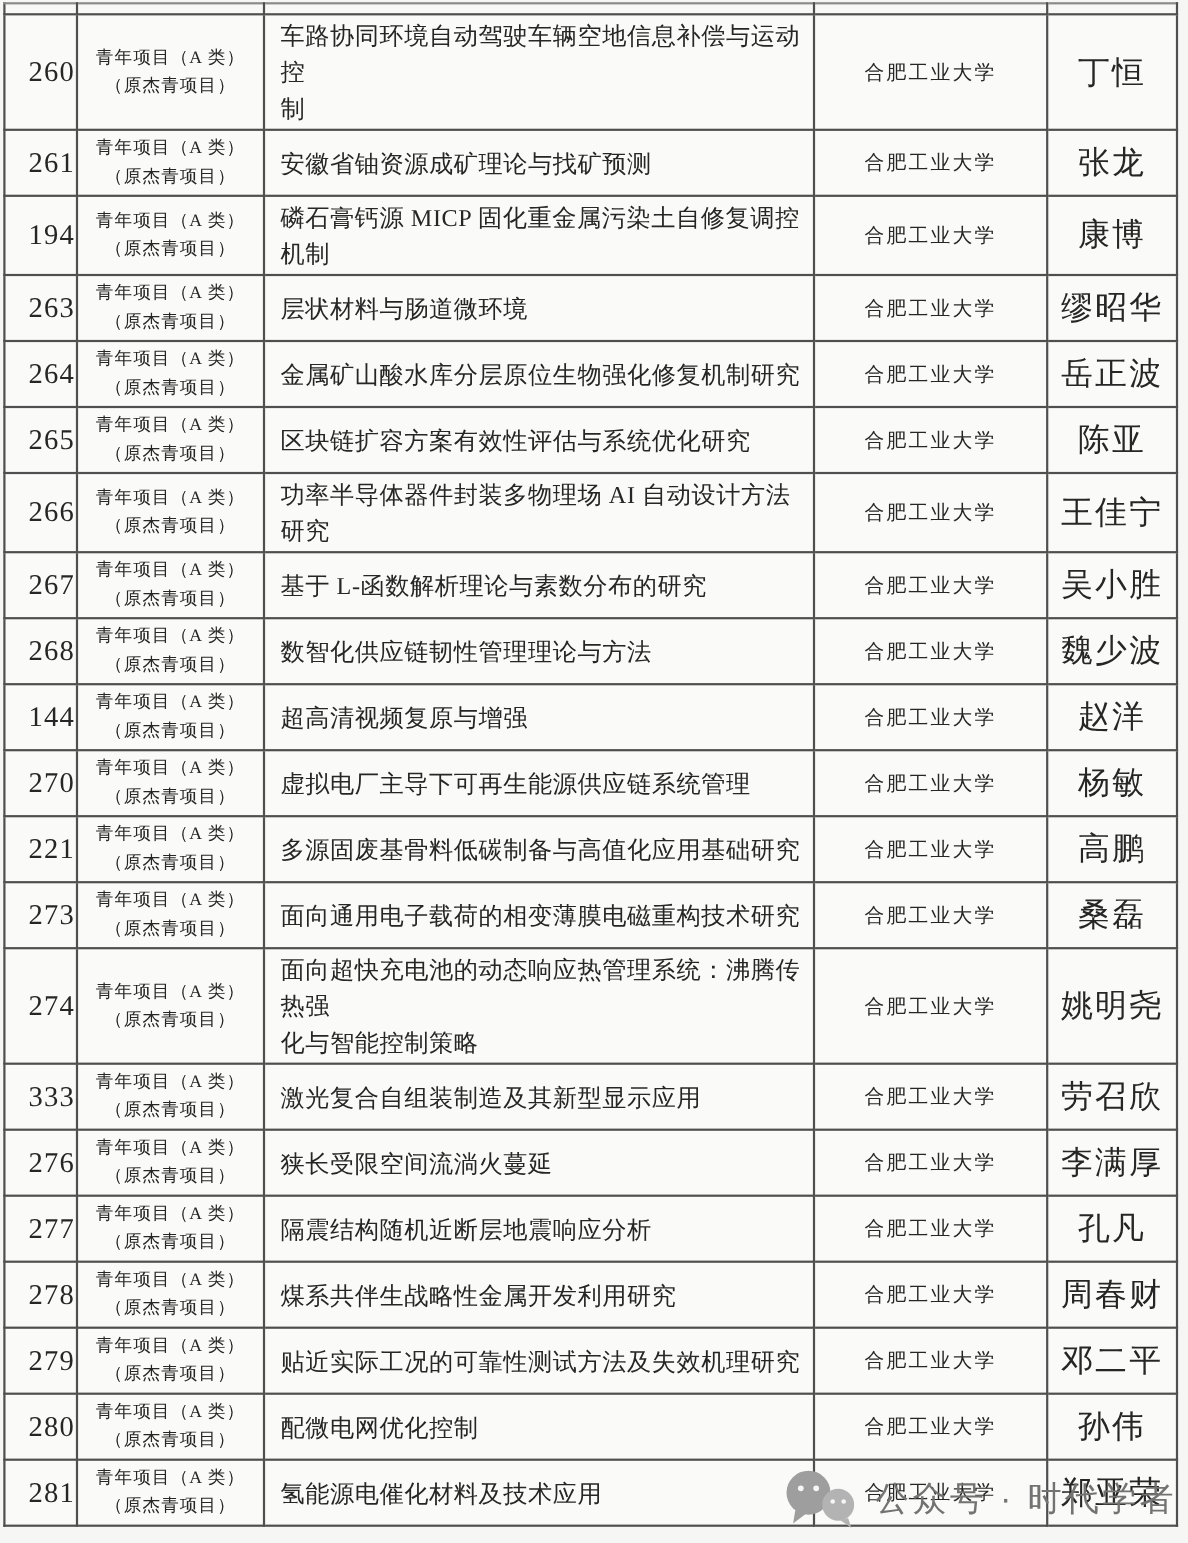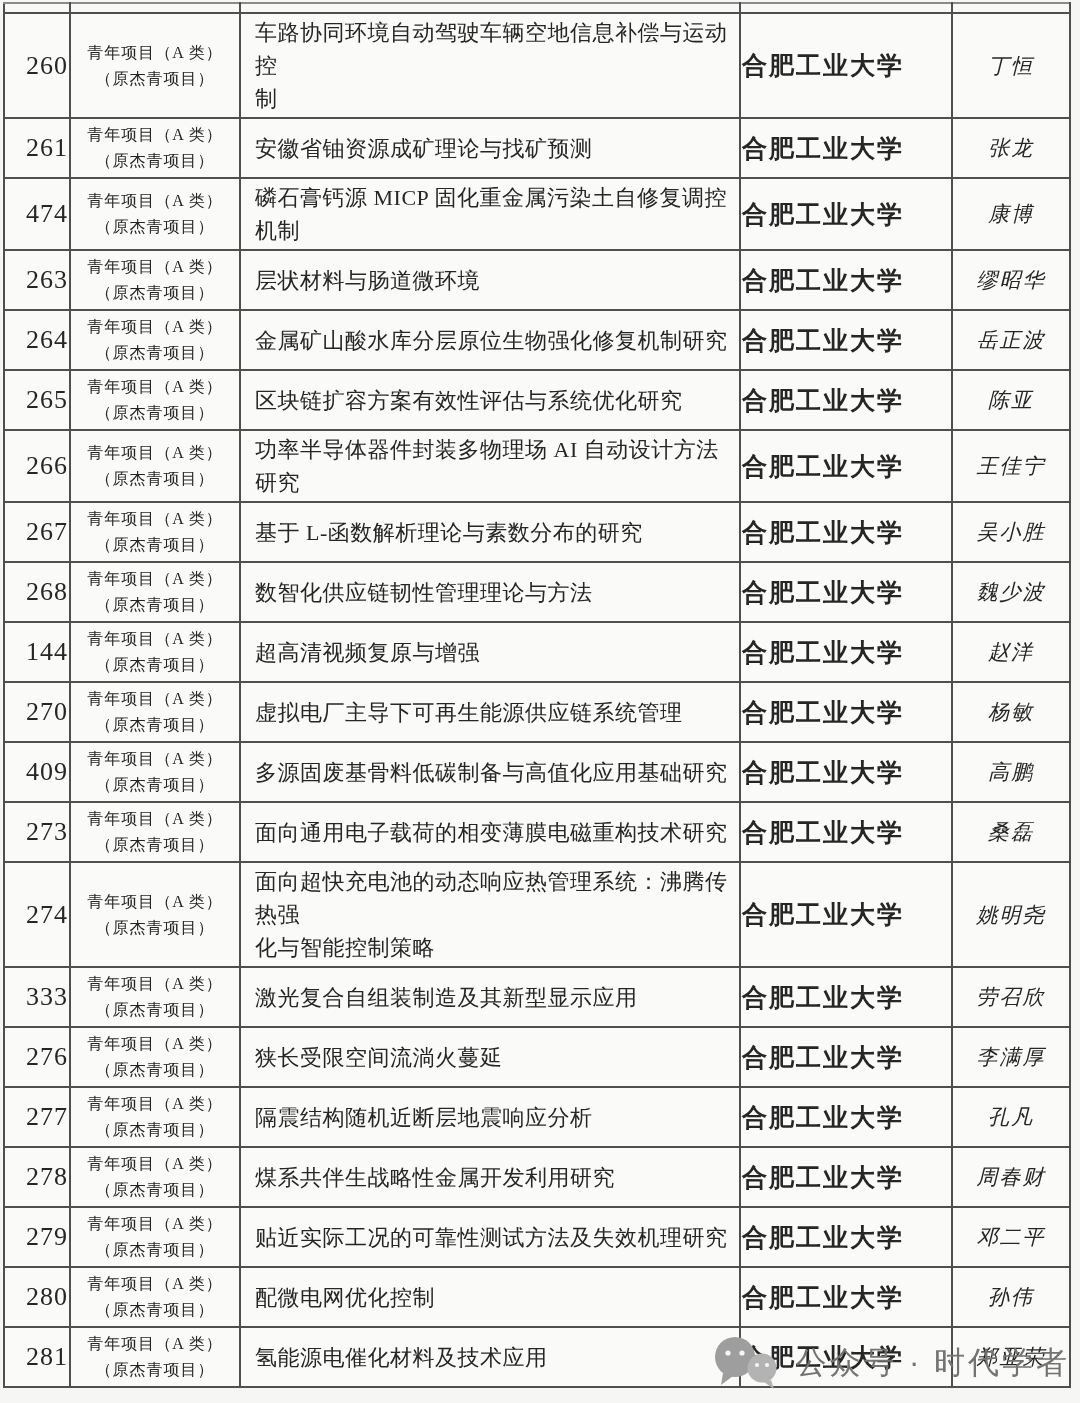--- a/index.html
+++ b/index.html
@@ -36,22 +36,22 @@
   td.c-type { text-align: center; font-size: 16px; padding: 2px 2px; }
   .type-line { line-height: 26px; letter-spacing: 1px; white-space: nowrap; }
   td.c-title {
     font-size: 22px;
     line-height: 33px;
     padding: 2px 8px 2px 14px;
     white-space: pre-line;
     text-align: left;
     letter-spacing: 0.5px;
   }
-  td.c-org  { font-size: 25px; letter-spacing: 2px; font-weight: bold; }
-  td.c-name { text-align: center; font-size: 21px; letter-spacing: 2px; font-style: italic; }
+  td.c-org  { text-align: center; font-size: 18px; letter-spacing: 2px; }
+  td.c-name { text-align: center; font-size: 29px; letter-spacing: 2px; }
 
   .watermark {
     position: absolute;
     top: 1333px;
     right: 10px;
     display: flex;
     align-items: center;
     gap: 12px;
     pointer-events: none;
   }
@@ -99,21 +99,21 @@
     <td class="c-no">261</td>
     <td class="c-type">
       <div class="type-line">青年项目（A 类）</div>
       <div class="type-line">（原杰青项目）</div>
     </td>
     <td class="c-title">安徽省铀资源成矿理论与找矿预测</td>
     <td class="c-org">合肥工业大学</td>
     <td class="c-name">张龙</td>
   </tr>
         <tr class="row">
-    <td class="c-no">474</td>
+    <td class="c-no">194</td>
     <td class="c-type">
       <div class="type-line">青年项目（A 类）</div>
       <div class="type-line">（原杰青项目）</div>
     </td>
     <td class="c-title">磷石膏钙源 MICP 固化重金属污染土自修复调控机制</td>
     <td class="c-org">合肥工业大学</td>
     <td class="c-name">康博</td>
   </tr>
         <tr class="row">
     <td class="c-no">263</td>
@@ -189,21 +189,21 @@
     <td class="c-no">270</td>
     <td class="c-type">
       <div class="type-line">青年项目（A 类）</div>
       <div class="type-line">（原杰青项目）</div>
     </td>
     <td class="c-title">虚拟电厂主导下可再生能源供应链系统管理</td>
     <td class="c-org">合肥工业大学</td>
     <td class="c-name">杨敏</td>
   </tr>
         <tr class="row">
-    <td class="c-no">409</td>
+    <td class="c-no">221</td>
     <td class="c-type">
       <div class="type-line">青年项目（A 类）</div>
       <div class="type-line">（原杰青项目）</div>
     </td>
     <td class="c-title">多源固废基骨料低碳制备与高值化应用基础研究</td>
     <td class="c-org">合肥工业大学</td>
     <td class="c-name">高鹏</td>
   </tr>
         <tr class="row">
     <td class="c-no">273</td>

